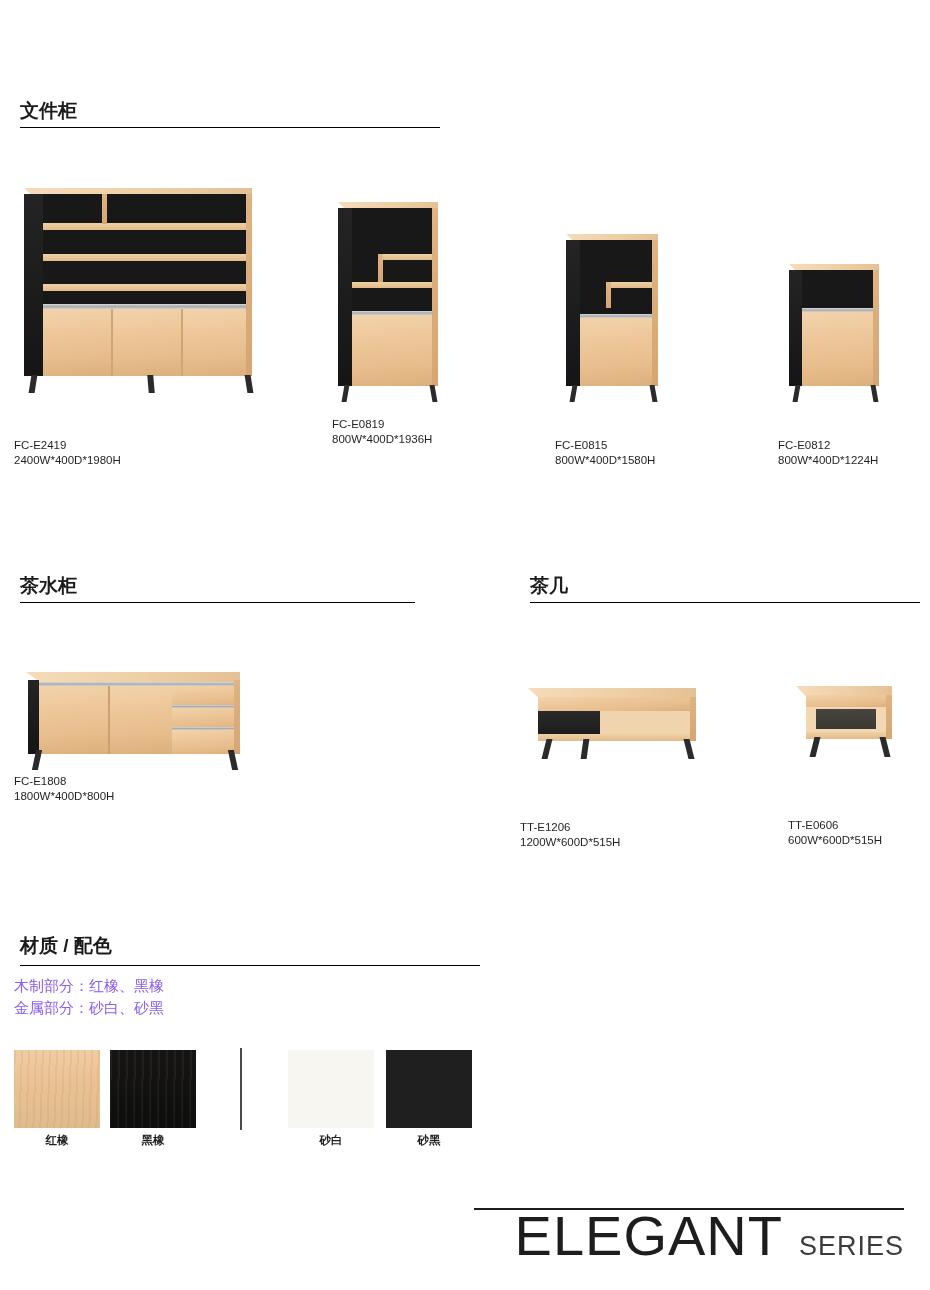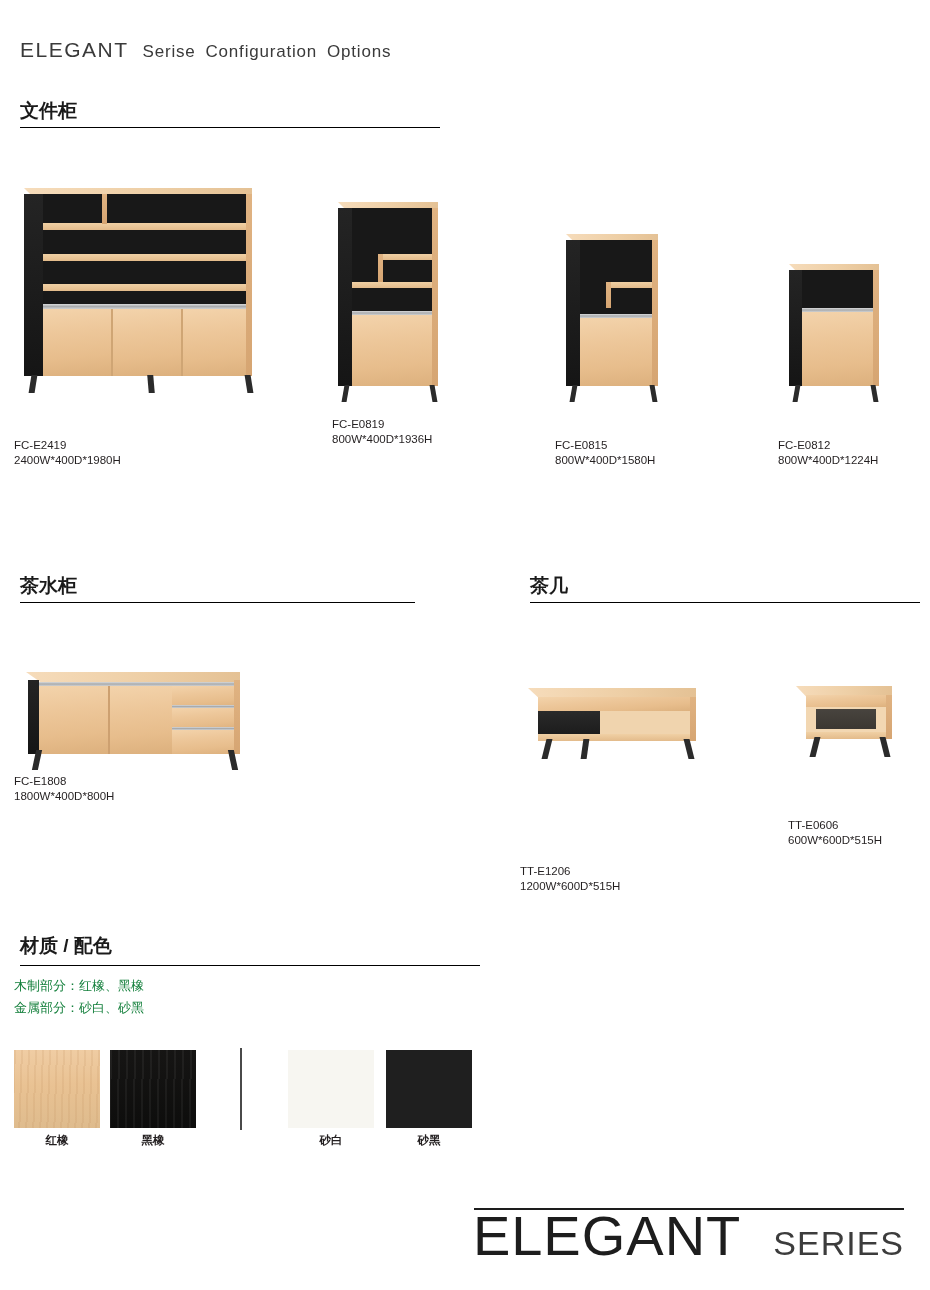--- a/index.html
+++ b/index.html
@@ -104,62 +104,59 @@
     font-size: 11.5px;
     font-weight: 700;
     text-align: center;
     color: #231f20;
     white-space: nowrap;
   }
   .sw-divider { position: absolute; width: 2px; background: #4a4a4a; }
 
   .matl-line {
     position: absolute;
-    font-size: 13px;
-    color: #15803d;
+    font-size: 15px;
+    color: #8b5cf6;
     white-space: nowrap;
   }
 
   
   .brand {
     position: absolute;
     right: 26px;
     bottom: 26px;
     display: flex;
     align-items: baseline;
     white-space: nowrap;
   }
   .brand .b-main {
     font-size: 56px;
     letter-spacing: 1px;
     color: #1d1d1d;
     font-weight: 400;
     line-height: 1;
   }
   .brand .b-sub {
-    font-size: 34px;
+    font-size: 27px;
     letter-spacing: 1px;
     color: #3c3c3c;
-    margin-left: 32px;
+    margin-left: 16px;
     line-height: 1;
   }
   .brand-rule {
     position: absolute;
     height: 2px;
     background: #1d1d1d;
   }
 </style>
 </head>
 <body>
 
 <div class="page">
 
-  <div class="doc-title">
-    <span class="t-main">ELEGANT</span><span class="t-sub"><span>Serise</span><span>Configuration</span><span>Options</span></span>
-  </div>
 
   <div class="sec-head" style="left:20px; top:98px;">文件柜</div>
   <div class="sec-rule" style="left:20px; top:127px; width:420px;"></div>
 
   <div class="fig" style="left:14px; top:180px; width:250px; height:215px;">
 
     <div class="bx wood-top" style="left:10px; top:8px; width:228px; height:9px; clip-path: polygon(4% 100%, 0% 0%, 100% 0%, 100% 100%);"></div>
 
     <div class="bx dark-side" style="left:10px; top:14px; width:19px; height:182px;"></div>
 
@@ -276,21 +273,21 @@
     <div class="bx wood-front" style="left:18px; top:27px; width:158px; height:14px;"></div>
 
     <div class="bx" style="left:18px; top:41px; width:158px; height:26px; background:#f0d4ae;"></div>
     <div class="bx dark-panel" style="left:18px; top:41px; width:62px; height:26px;"></div>
     <div class="bx wood-shelf" style="left:18px; top:64px; width:158px; height:7px;"></div>
     <div class="bx wood-side" style="left:170px; top:27px; width:6px; height:44px;"></div>
     <div class="leg" style="left:24px; top:69px; width:6px; height:20px; transform: skewX(-14deg);"></div>
     <div class="leg" style="left:62px; top:69px; width:6px; height:20px; transform: skewX(-8deg);"></div>
     <div class="leg" style="left:166px; top:69px; width:6px; height:20px; transform: skewX(14deg);"></div>
   </div>
-  <div class="caption" style="left:520px; top:864px;">
+  <div class="caption" style="left:520px; top:820px;">
     <span class="code">TT-E1206</span>
     <span class="dims">1200W*600D*515H</span>
   </div>
 
   <div class="fig" style="left:788px; top:670px; width:130px; height:120px;">
     <div class="bx wood-top" style="left:8px; top:16px; width:96px; height:11px; clip-path: polygon(11% 100%, 0% 0%, 100% 0%, 100% 100%);"></div>
     <div class="bx wood-front" style="left:18px; top:25px; width:86px; height:12px;"></div>
     <div class="bx" style="left:18px; top:37px; width:86px; height:28px; background:#f2d7b2;"></div>
     <div class="bx dark-panel" style="left:28px; top:39px; width:60px; height:20px; opacity:0.85;"></div>
     <div class="bx wood-shelf" style="left:18px; top:62px; width:86px; height:7px;"></div>

